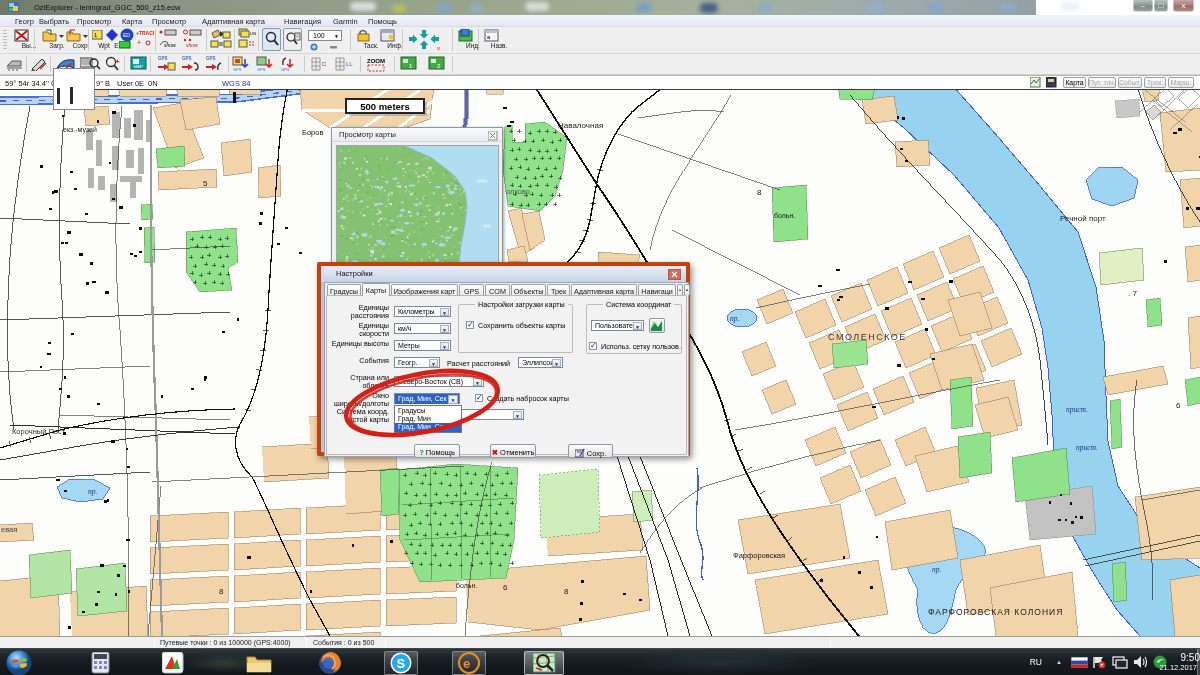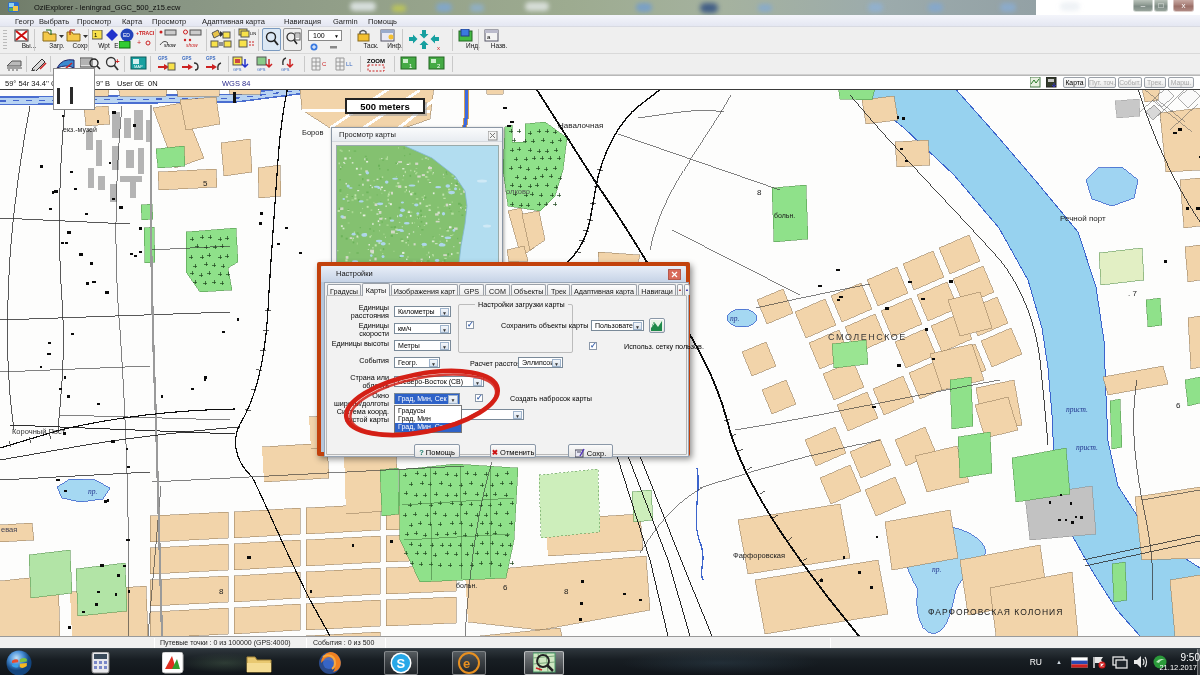--- a/index.html
+++ b/index.html
@@ -40,21 +40,21 @@
 #dlg .dt{position:absolute;left:0;top:0;right:0;height:16px;background:linear-gradient(#e8eef8,#c6d3e6);font-size:7.5px;color:#111;padding:3px 0 0 15px;border-radius:2px 2px 0 0;}
 #dlgbody{position:absolute;left:3px;top:16px;width:365px;height:175px;background:#f0f0f0;border:1px solid #98a5b5;font-size:7.5px;color:#000;}
 .tab{position:absolute;top:1px;height:11px;background:linear-gradient(#fdfdfd,#ececec);border:1px solid #9aa0a8;border-bottom:none;border-radius:2px 2px 0 0;font-size:7.2px;text-align:center;padding-top:2px;color:#111;}
 .tab.on{top:0;height:13px;background:#f6f6f6;z-index:3;}
 .combo{position:absolute;height:11px;background:#fff;border:1px solid #7a8a99;font-size:7px;color:#000;padding:1px 0 0 3px;}
 .cArr{position:absolute;right:1px;top:1px;width:9px;height:8px;background:linear-gradient(#f4f7fb,#d8e2ee);border:1px solid #9fb4cc;font-size:5px;color:#333;text-align:center;line-height:8px;}
 .gbox{position:absolute;border:1px solid #bcbcbc;border-radius:2px;}
 .gbox b{position:absolute;top:-5px;left:16px;background:#f0f0f0;padding:0 3px;font-weight:normal;font-size:7.2px;}
 .chk{position:absolute;width:8px;height:8px;background:#fff;border:1px solid #8a97a8;}
 .chk:after{content:"✓";position:absolute;left:0px;top:-2px;font-size:8px;color:#3a62ac;font-weight:bold;}
-.rlab{position:absolute;text-align:right;font-size:7.2px;line-height:7.5px;color:#000;margin-left:23px;}
+.rlab{position:absolute;text-align:right;font-size:7.2px;line-height:7.5px;color:#000;}
 .dbtn{position:absolute;top:161px;height:14px;background:linear-gradient(#fbfbfb,#e4e4e4);border:1px solid #8b98a8;border-radius:2px;font-size:7.5px;text-align:center;padding-top:2.5px;color:#000;}
 </style></head>
 <body>
 <div id="scr">
 
 <div class="abs" id="mapwrap" style="left:0;top:90px;width:1200px;height:546px;background:#fdfdfc;">
 <svg width="1200" height="546" viewBox="0 90 1200 546" shape-rendering="crispEdges" style="position:absolute;left:0;top:0">
 <g id="WATER">
  <path d="M850,85 L952,85 L992,130 L1035,180 L1078,232 L1096,287 L1104,341 L1106,396 L1108,441 L1118,486 L1140,520 L1172,550 L1200,568 L1200,636 L1140,636 L1117,610 L1094,574 L1073,537 L1060,499 L1054,458 L1052,415 L1048,368 L1042,328 L1028,280 L999,228 L954,175 L904,128 Z" fill="#97d2ef" stroke="#3c64cc" stroke-width="1"></path>
  <path d="M1086,180 L1098,168 L1122,167 L1138,180 L1134,198 L1112,206 L1092,199 Z" fill="#9fd4f2" stroke="#3c64cc" stroke-width="0.8"></path>
@@ -1401,20 +1401,23 @@
      <div style="padding:0 0 0 3px;height:8px">Град, Мин</div>
      <div style="padding:0 0 0 3px;height:9px;background:#2e62c8;color:#fff">Град, Мин, Сек</div>
    </div>
 
    <div class="gbox" style="left:133px;top:21px;width:115px;height:49px">
             <b>Настройки загрузки карты</b>
           </div>
    <div class="chk" style="left:141px;top:38px"></div>
    <div class="rlab" style="left:153px;top:39px;width:95px;text-align:left">Сохранить объекты карты</div>
 
+   <div class="gbox" style="left:261px;top:21px;width:96px;height:50px">
+            <b>Система координат</b>
+          </div>
    <div class="combo" style="left:266px;top:37px;width:53px">Пользоватег<span class="cArr">▼</span></div>
    <div class="abs" style="left:324px;top:35px;width:16px;height:15px;background:linear-gradient(#fefefe,#e0e0e0);border:1px solid #8b98a8;border-radius:2px">
     <svg width="12" height="11" style="position:absolute;left:1px;top:1px">
               <rect width="12" height="11" fill="#e8f4e8"></rect>
               <path d="M0,8 L4,3 L7,7 L11,1 L11,11 L0,11 Z" fill="#1e8a4a"></path>
               <path d="M2,3 l2,0 M1,5 l1,0" stroke="#1e8a4a"></path>
             </svg>
    </div>
    <div class="chk" style="left:264px;top:59px"></div>
    <div class="rlab" style="left:276px;top:60px;width:90px;text-align:left">Использ. сетку пользов.</div>

